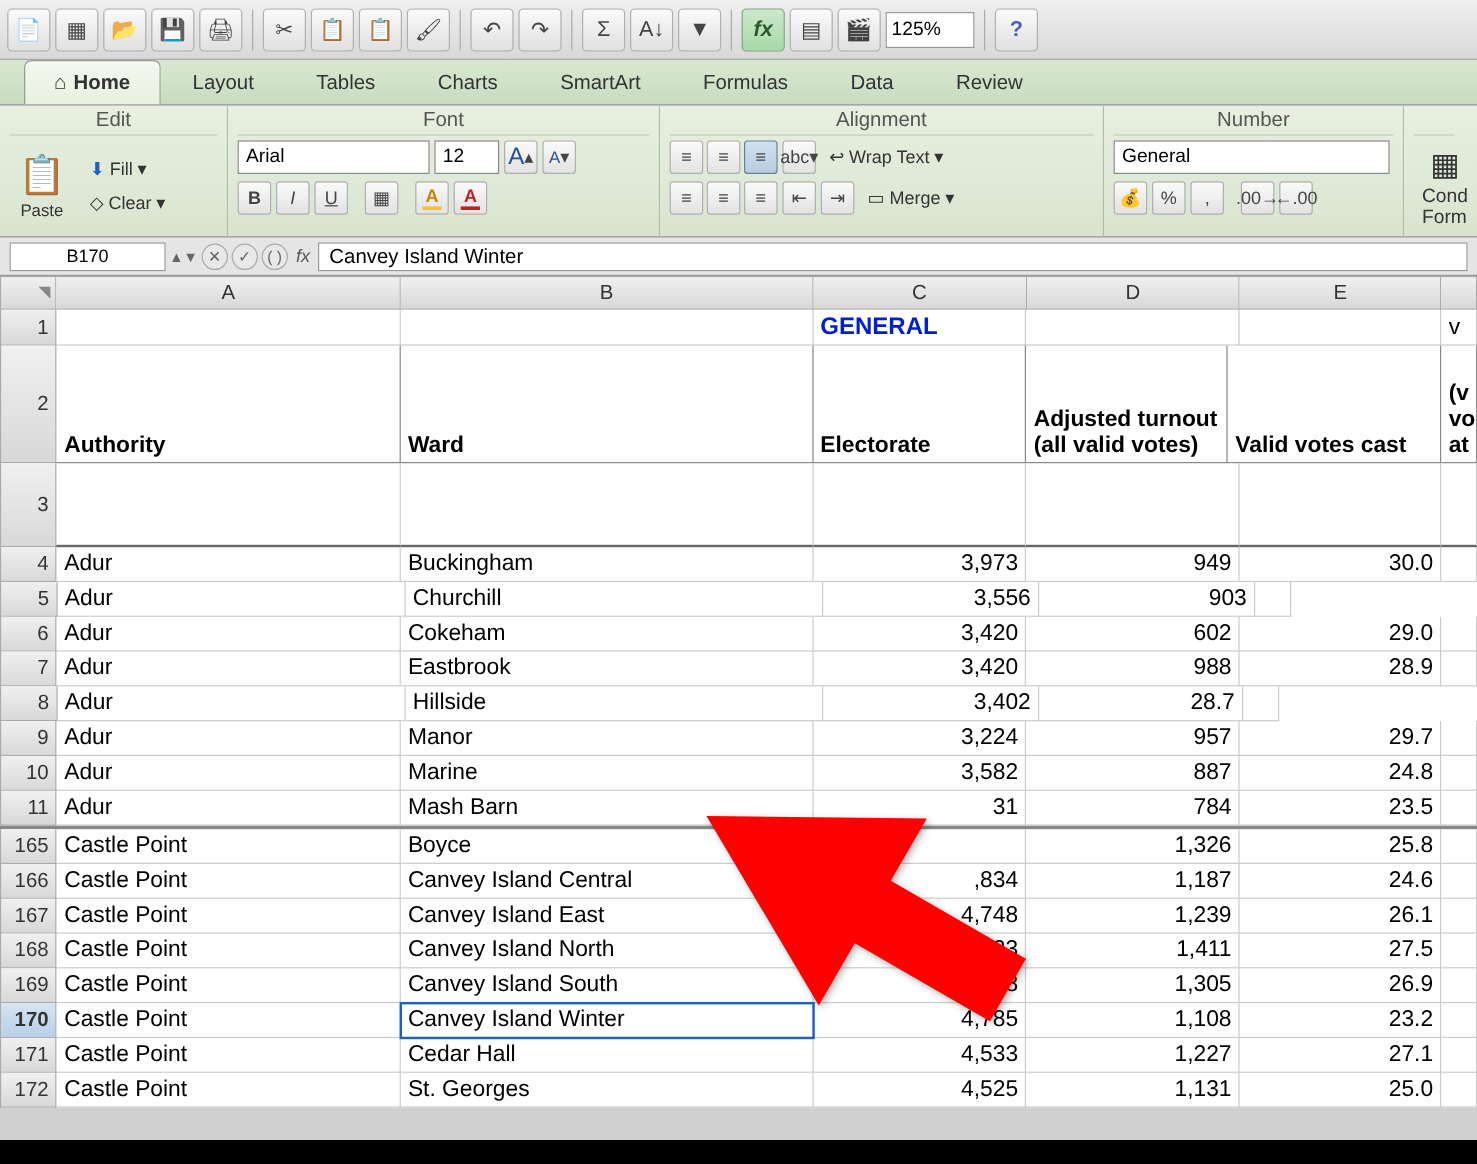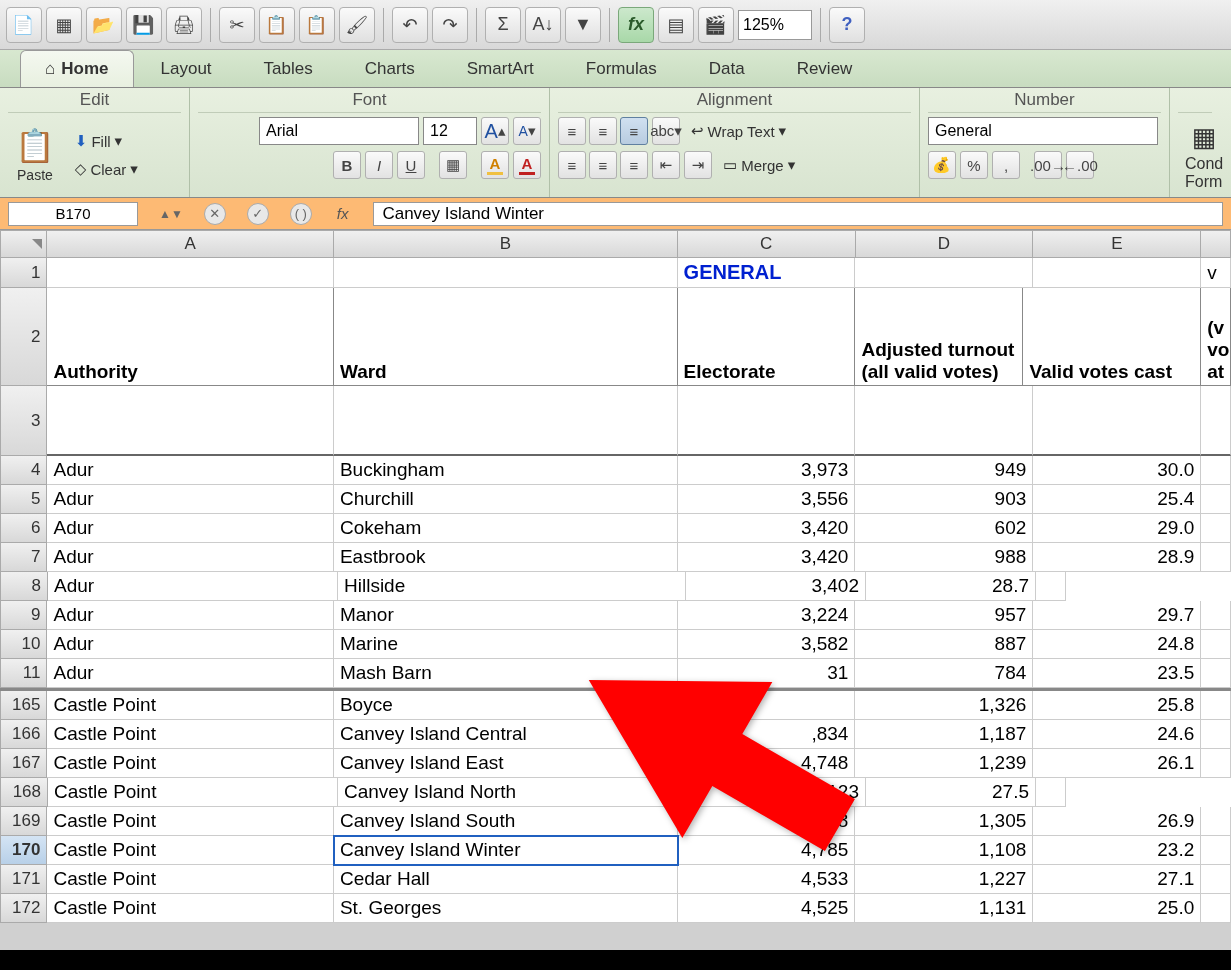--- a/index.html
+++ b/index.html
@@ -29,21 +29,21 @@
 .drop-combo { background:#fff; border:1px solid #888; height:28px; font-size:16px; padding:2px 6px;}
 .icon-sq { width:28px; height:28px; border:1px solid #b0b0b0; border-radius:3px; background:linear-gradient(#fafafa,#e2e2e2); display:flex; align-items:center; justify-content:center; font-size:15px; color:#444;}
 .icon-sq.sel { background: linear-gradient(#d0e0f0,#b8cce0); border-color:#6080a0;}
 .row3 { display:flex; gap:3px; }
 
 .A-grow{font-size:20px;color:#2050a0;} .A-shrink{font-size:14px;color:#2050a0;}
 .fill-a{color:#d08000;border-bottom:3px solid #f0c040;padding:0 3px;font-weight:bold;}
 .font-a{color:#c02020;border-bottom:3px solid #c02020;padding:0 3px;font-weight:bold;}
 
 
-.formula-bar { background:#fdba74; height:32px; border-bottom:1px solid #999; display:flex; align-items:center; padding: 0 8px; gap:21px;}
+.formula-bar { background:#e5e5e5; height:32px; border-bottom:1px solid #999; display:flex; align-items:center; padding: 0 8px; gap:3px;}
 .namebox { width: 130px; height:24px; border:1px solid #999; background:#fff; text-align:center; font-size:15px; padding:2px;}
 .fbar-btn { width:22px;height:22px;border-radius:50%;background:#e8e8e8;border:1px solid #aaa;display:flex;align-items:center;justify-content:center;font-size:13px;color:#666;}
 .fx-label { font-style: italic; font-size:15px; color:#555; margin: 0 4px;}
 .formula-input { flex:1; height:24px; border:1px solid #999; background:#fff; padding:2px 8px; font-size:17px;}
 
 
 .grid-area{ position:relative; background:#fff;}
 .col-headers { display:flex; position:sticky; top:0;}
 .corner{ width:48px; height:28px; background:linear-gradient(#f0f0f0,#d8d8d8);border:1px solid #aaa; display:flex;align-items:center;justify-content:flex-end;padding-right:4px;}
 .corner::after{content:'';width:0;height:0;border-left:10px solid transparent;border-top:10px solid #888;}
@@ -118,21 +118,21 @@
       </div>
       <div class="small-row">
         <div class="small-btn"><span style="color:#2060c0">⬇</span><span>Fill</span> ▾</div>
         <div class="small-btn"><span>◇</span><span>Clear</span> ▾</div>
       </div>
     </div>
   </div>
 
   <div class="group" style="width:360px">
     <div class="group-title">Font</div>
-    <div class="group-body" style="flex-direction:column;align-items:flex-end;gap:6px;">
+    <div class="group-body" style="flex-direction:column;align-items:flex-start;gap:6px;">
       <div style="display:flex;gap:4px;align-items:center;">
         <input class="drop-combo" style="width: 160px;" value="Arial">
         <input class="drop-combo" style="width: 54px;" value="12">
         <div class="icon-sq"><span class="A-grow">A</span>▴</div>
         <div class="icon-sq"><span class="A-shrink">A</span>▾</div>
       </div>
       <div style="display:flex;gap:4px;">
         <div class="icon-sq">
             <b>B</b>
           </div>
@@ -269,21 +269,20 @@
     <div class="cell cD num">949</div>
     <div class="cell cE num">30.0</div>
     <div class="cell cF"></div>
   </div>
       <div class="grid-row" style="height:29px">
     <div class="rh">5</div>
     <div class="cell cA">Adur</div>
     <div class="cell cB">Churchill</div>
     <div class="cell cC num">3,556</div>
     <div class="cell cD num">903</div>
-    <div class="cell cE num">25.4</div>
     <div class="cell cF"></div>
   </div>
       <div class="grid-row" style="height:29px">
     <div class="rh">6</div>
     <div class="cell cA">Adur</div>
     <div class="cell cB">Cokeham</div>
     <div class="cell cC num">3,420</div>
     <div class="cell cD num">602</div>
     <div class="cell cE num">29.0</div>
     <div class="cell cF"></div>
@@ -360,20 +359,21 @@
     <div class="cell cC num">4,748</div>
     <div class="cell cD num">1,239</div>
     <div class="cell cE num">26.1</div>
     <div class="cell cF"></div>
   </div>
       <div class="grid-row" style="height:29px">
     <div class="rh">168</div>
     <div class="cell cA">Castle Point</div>
     <div class="cell cB">Canvey Island North</div>
     <div class="cell cC num">5,123</div>
+    <div class="cell cD num">1,411</div>
     <div class="cell cE num">27.5</div>
     <div class="cell cF"></div>
   </div>
       <div class="grid-row" style="height:29px">
     <div class="rh">169</div>
     <div class="cell cA">Castle Point</div>
     <div class="cell cB">Canvey Island South</div>
     <div class="cell cC num">4,858</div>
     <div class="cell cD num">1,305</div>
     <div class="cell cE num">26.9</div>

